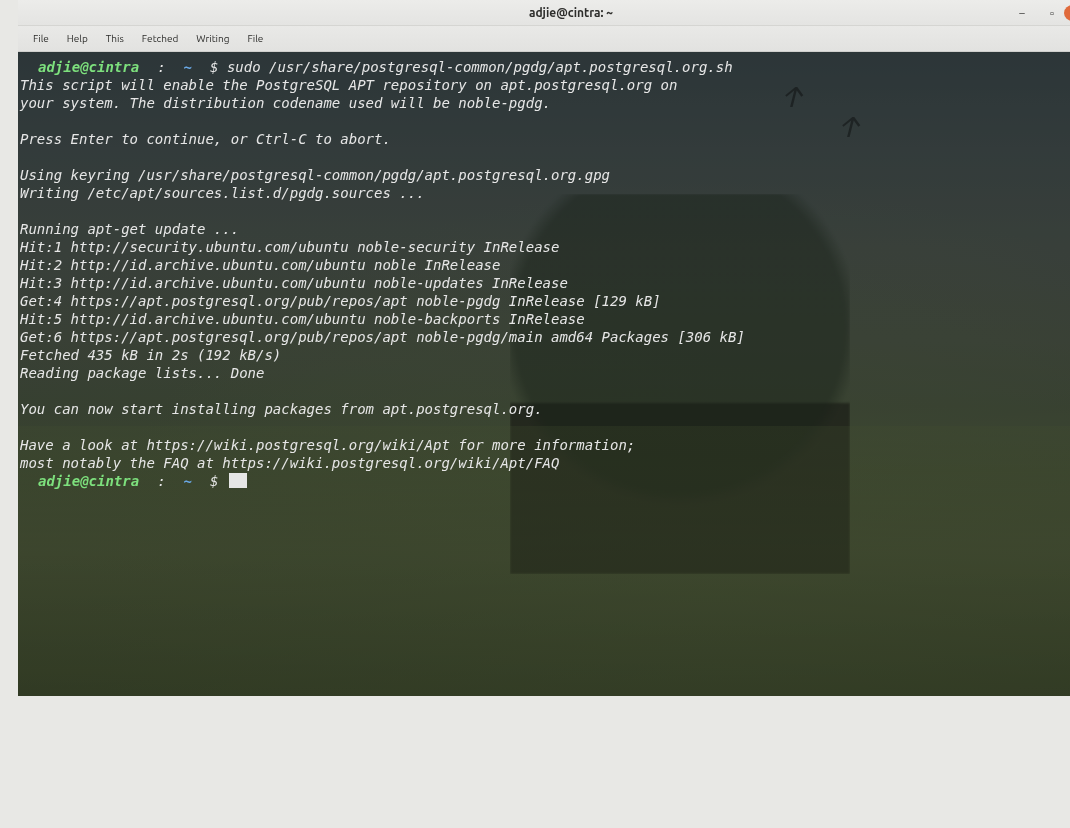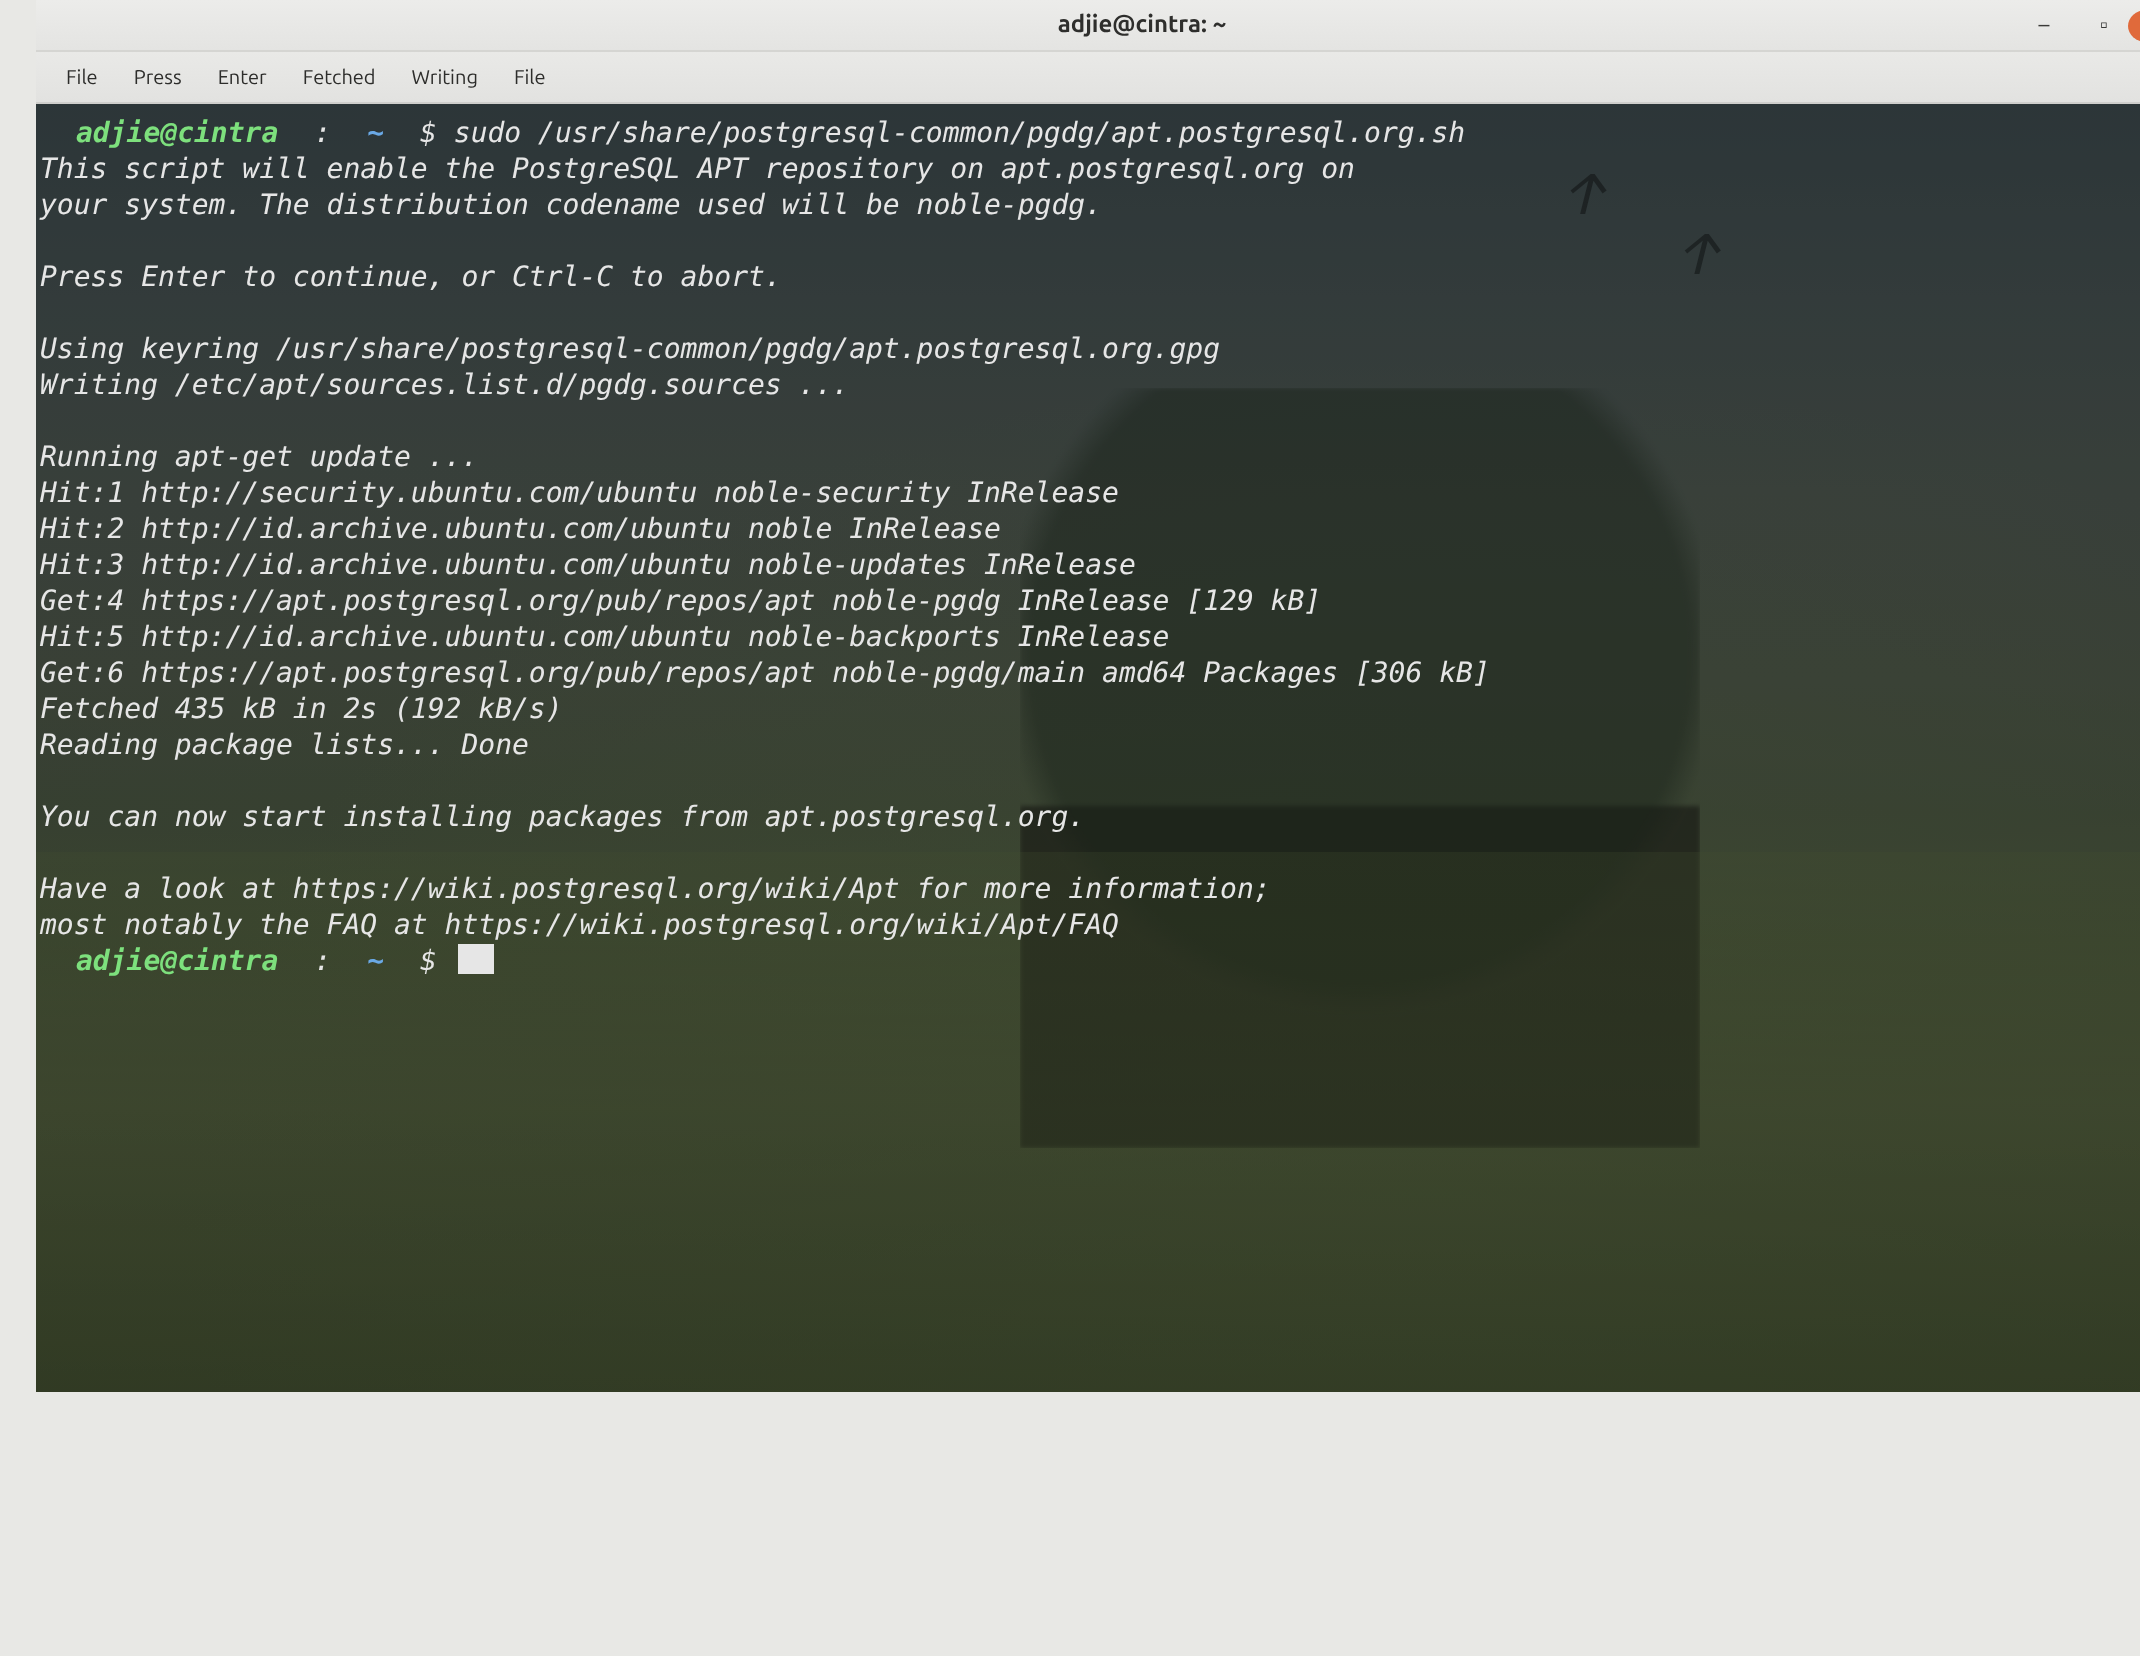--- a/index.html
+++ b/index.html
@@ -175,22 +175,22 @@
   <div class="titlebar-title">adjie@cintra: ~</div>
   <div class="window-controls">
     <div class="win-btn">–</div>
     <div class="win-btn">▫</div>
     <div class="win-btn win-close">×</div>
   </div>
 </div>
 
 <div class="menubar">
   <div class="menu-item">File</div>
-  <div class="menu-item">Press</div>
-  <div class="menu-item">Enter</div>
+  <div class="menu-item">Help</div>
+  <div class="menu-item">This</div>
   <div class="menu-item">Fetched</div>
   <div class="menu-item">Writing</div>
   <div class="menu-item">File</div>
 </div>
 
 <div class="terminal">
   <div class="terminal-bg"></div>
   <div class="birds"><span>𐋇</span><span>𐋇</span></div>
   <div class="overlay"></div>
 

